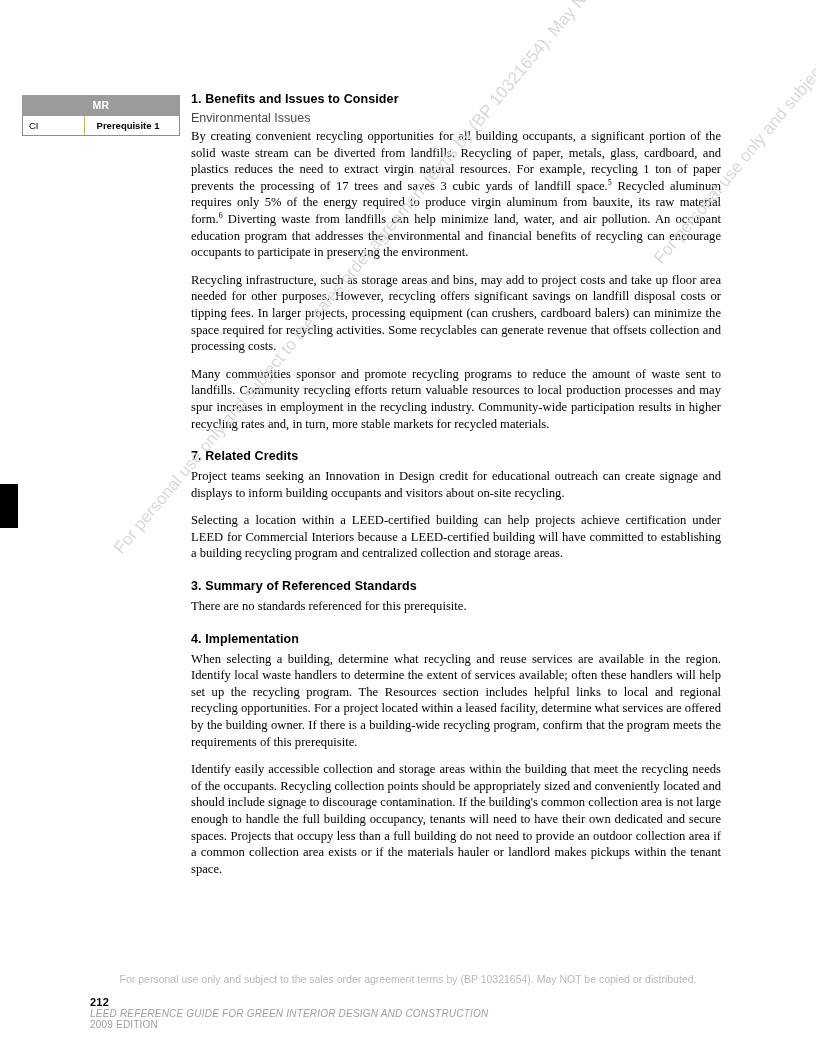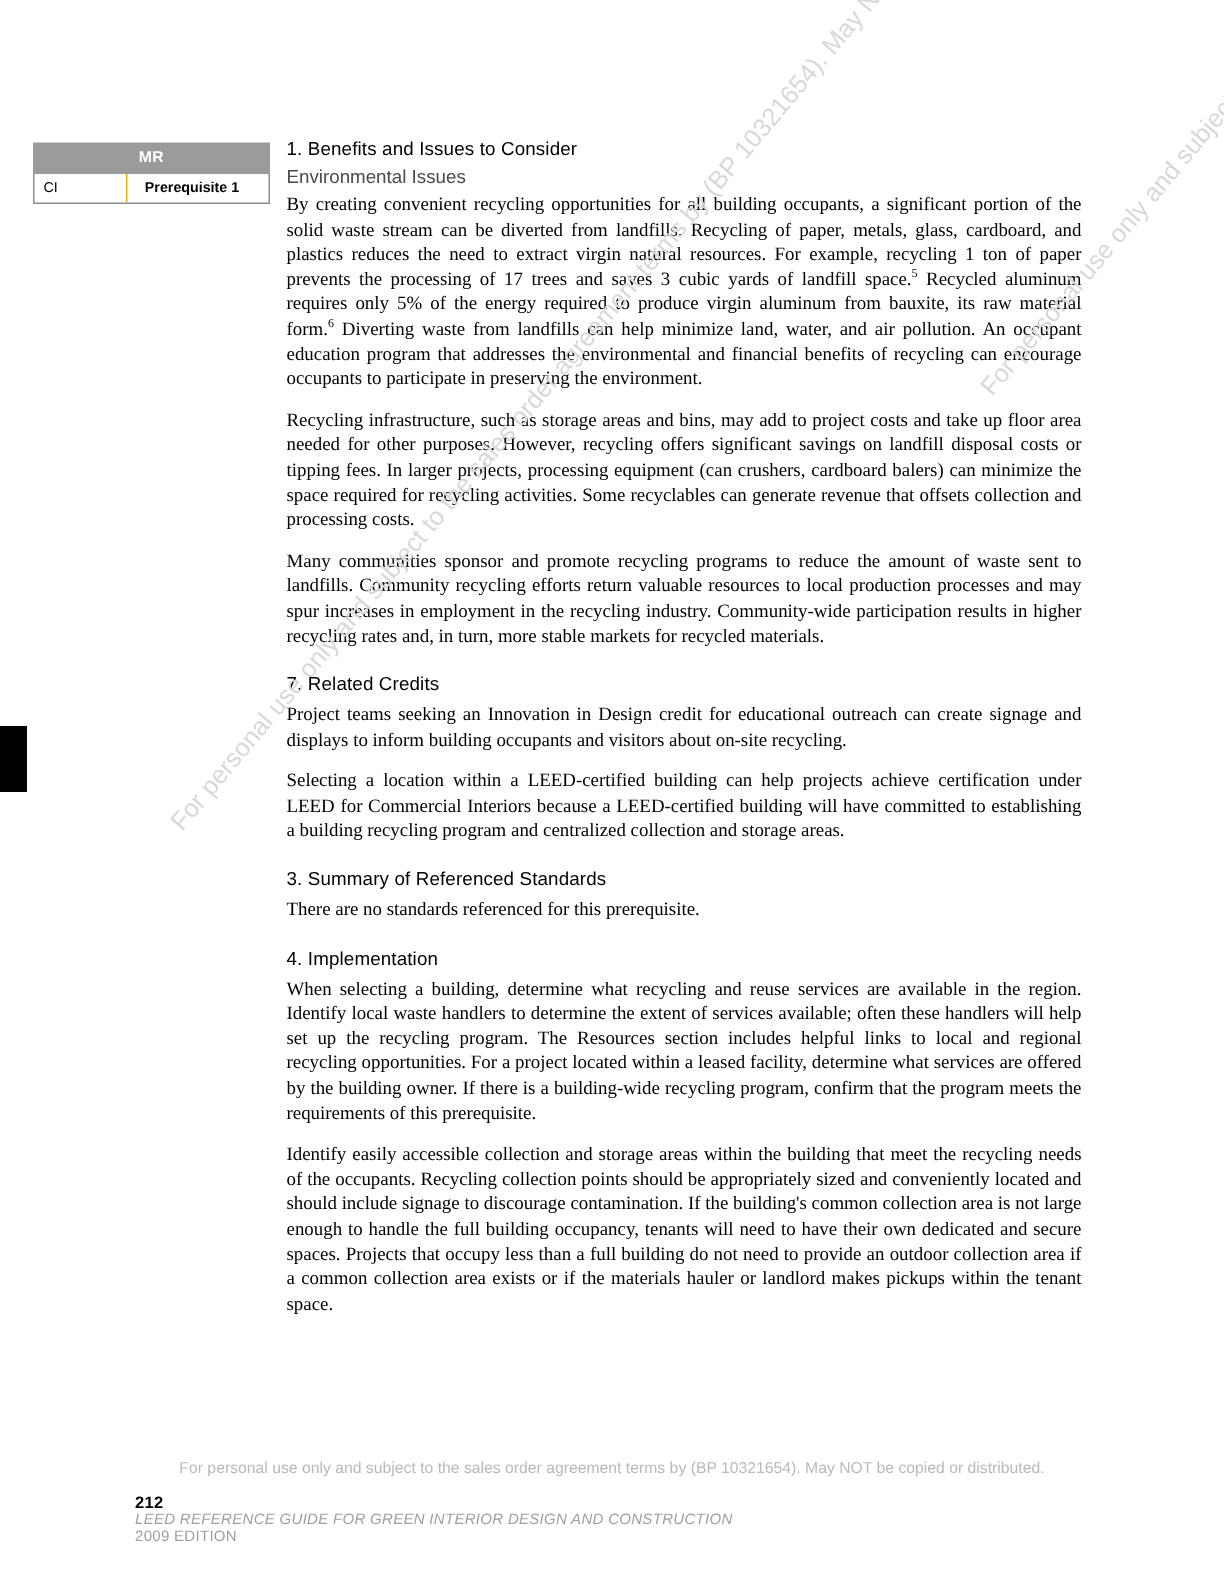--- a/index.html
+++ b/index.html
@@ -77,21 +77,21 @@
   .content {
     position: absolute;
     left: 191px;
     top: 92px;
     width: 530px;
   }
 
   h2.section-title {
     font-family: "Liberation Sans", sans-serif;
     font-size: 12.5px;
-    font-weight: normal;
+    font-weight: bold;
     margin: 0 0 5px 0;
     letter-spacing: .1px;
   }
   h2.section-title.spaced {
     margin-top: 17px;
   }
   h3.sub-title {
     font-family: "Liberation Sans", sans-serif;
     font-size: 12.5px;
     font-weight: normal;

